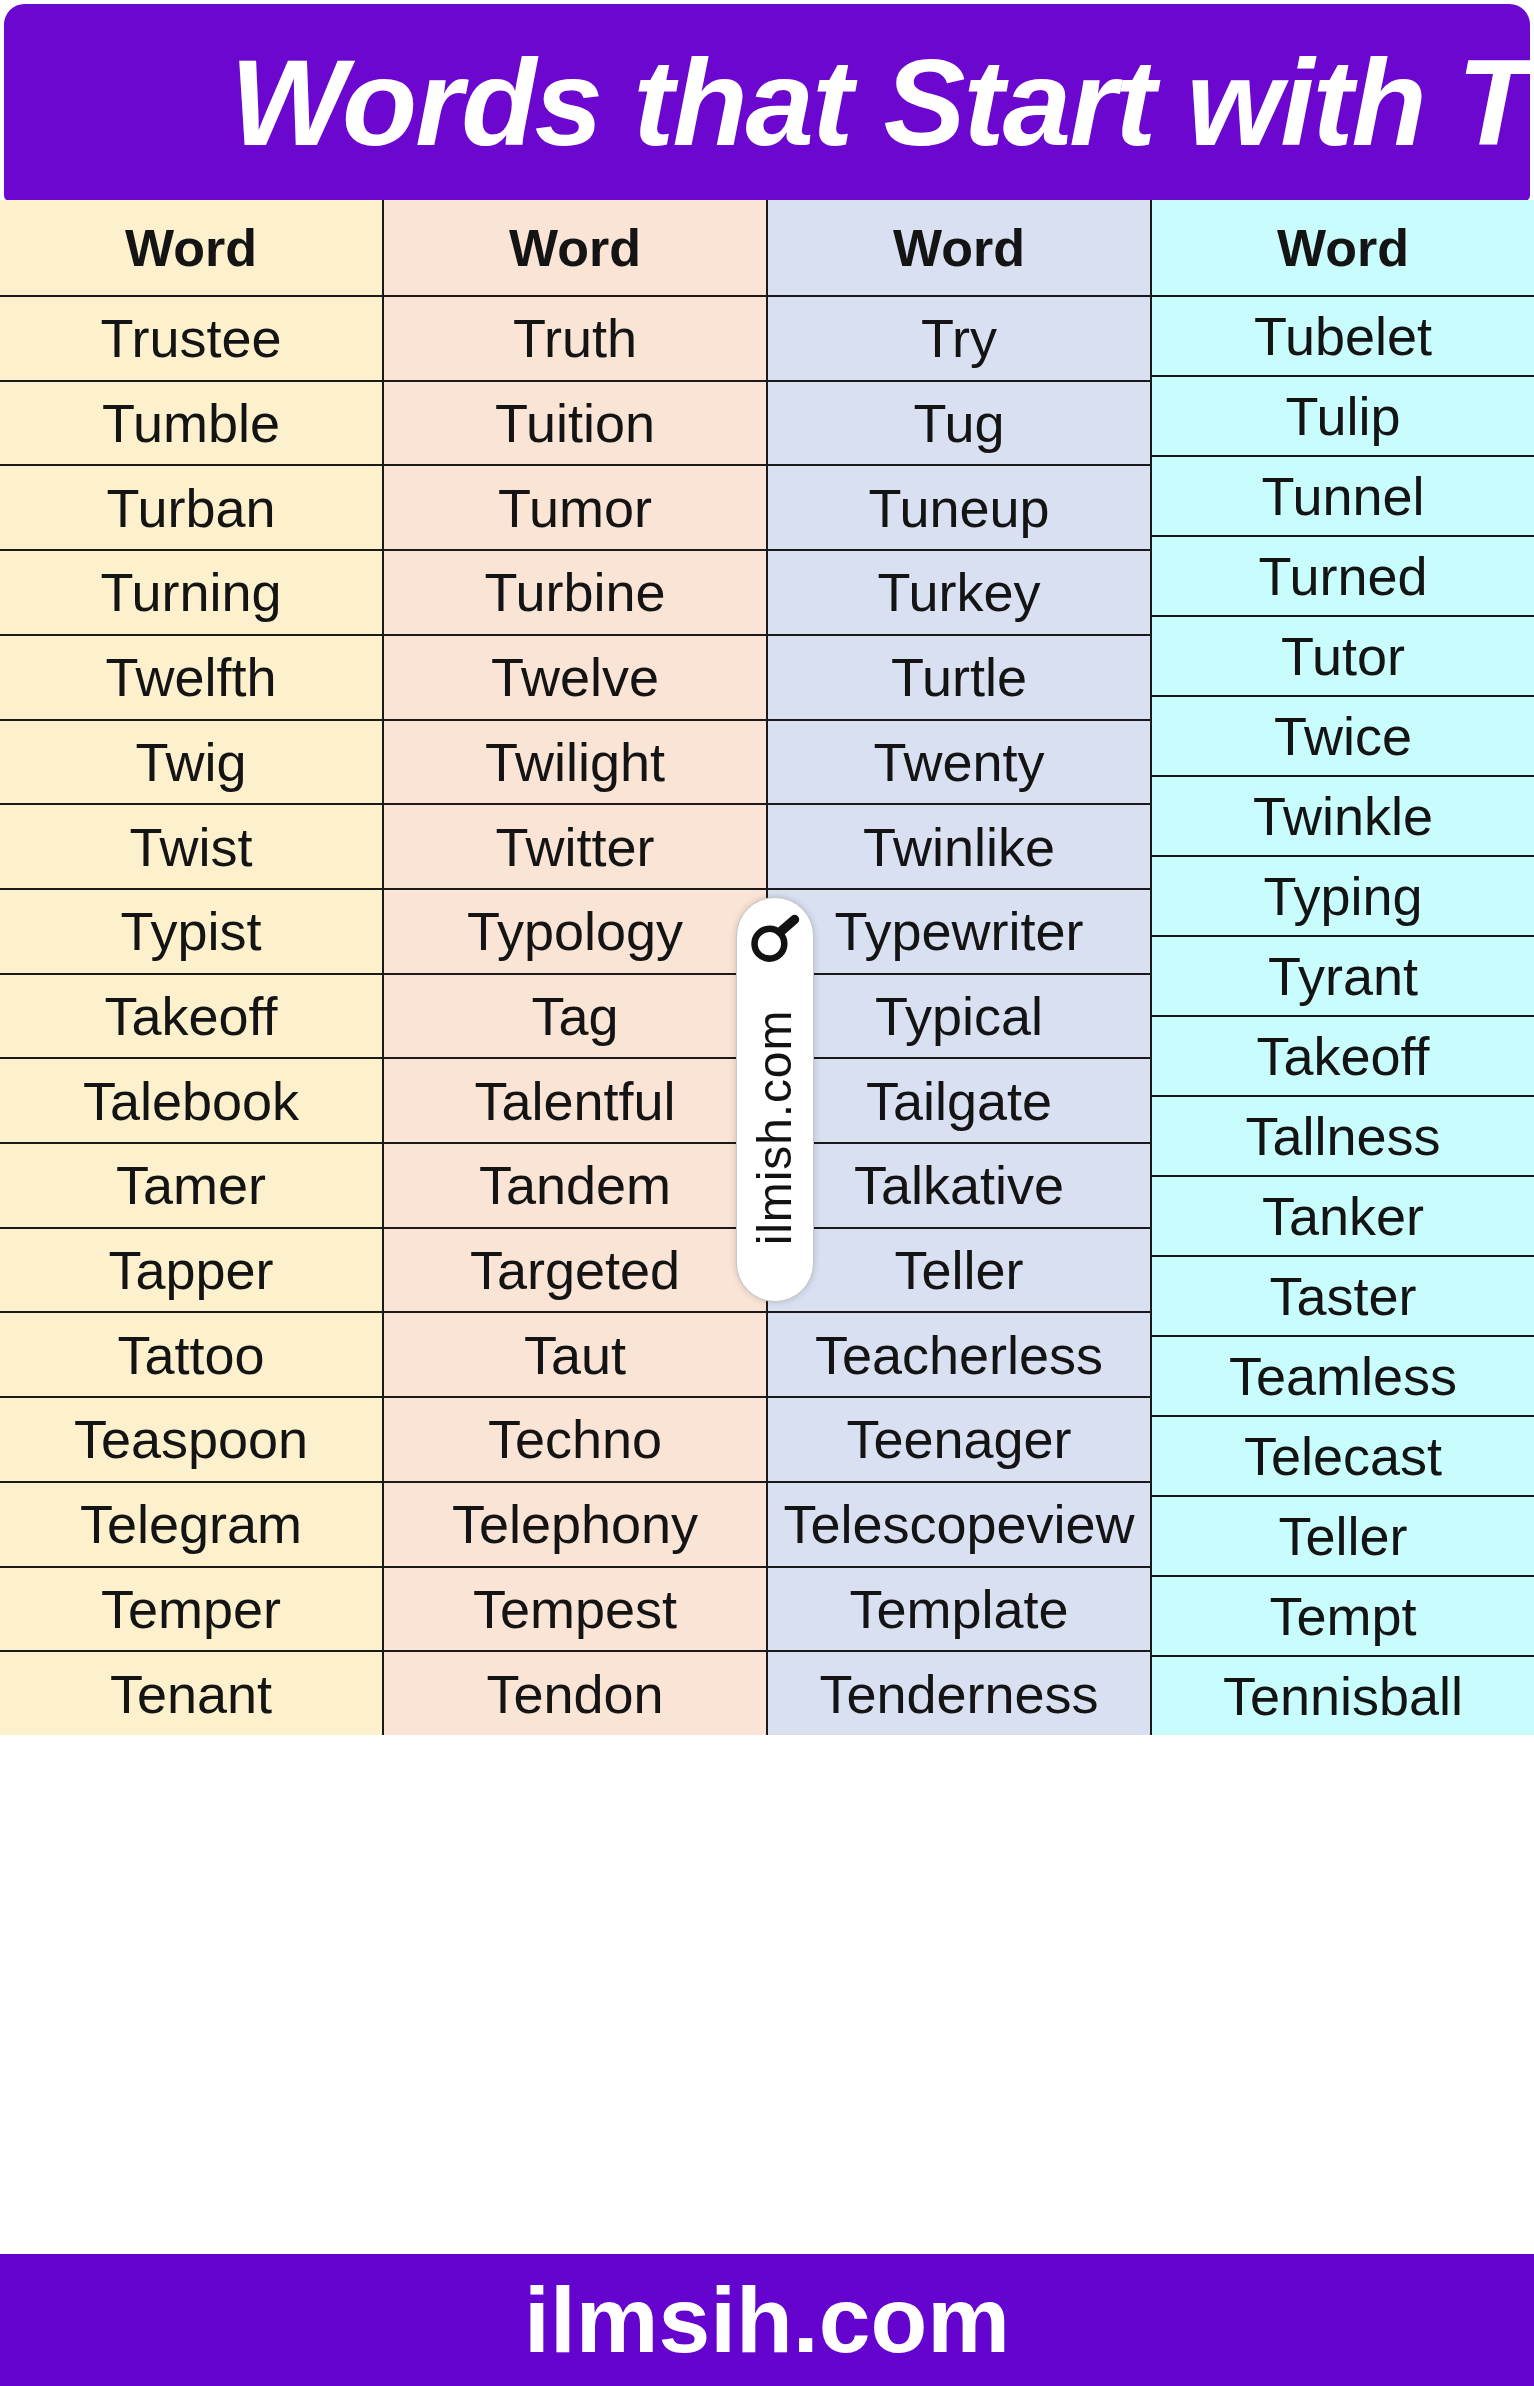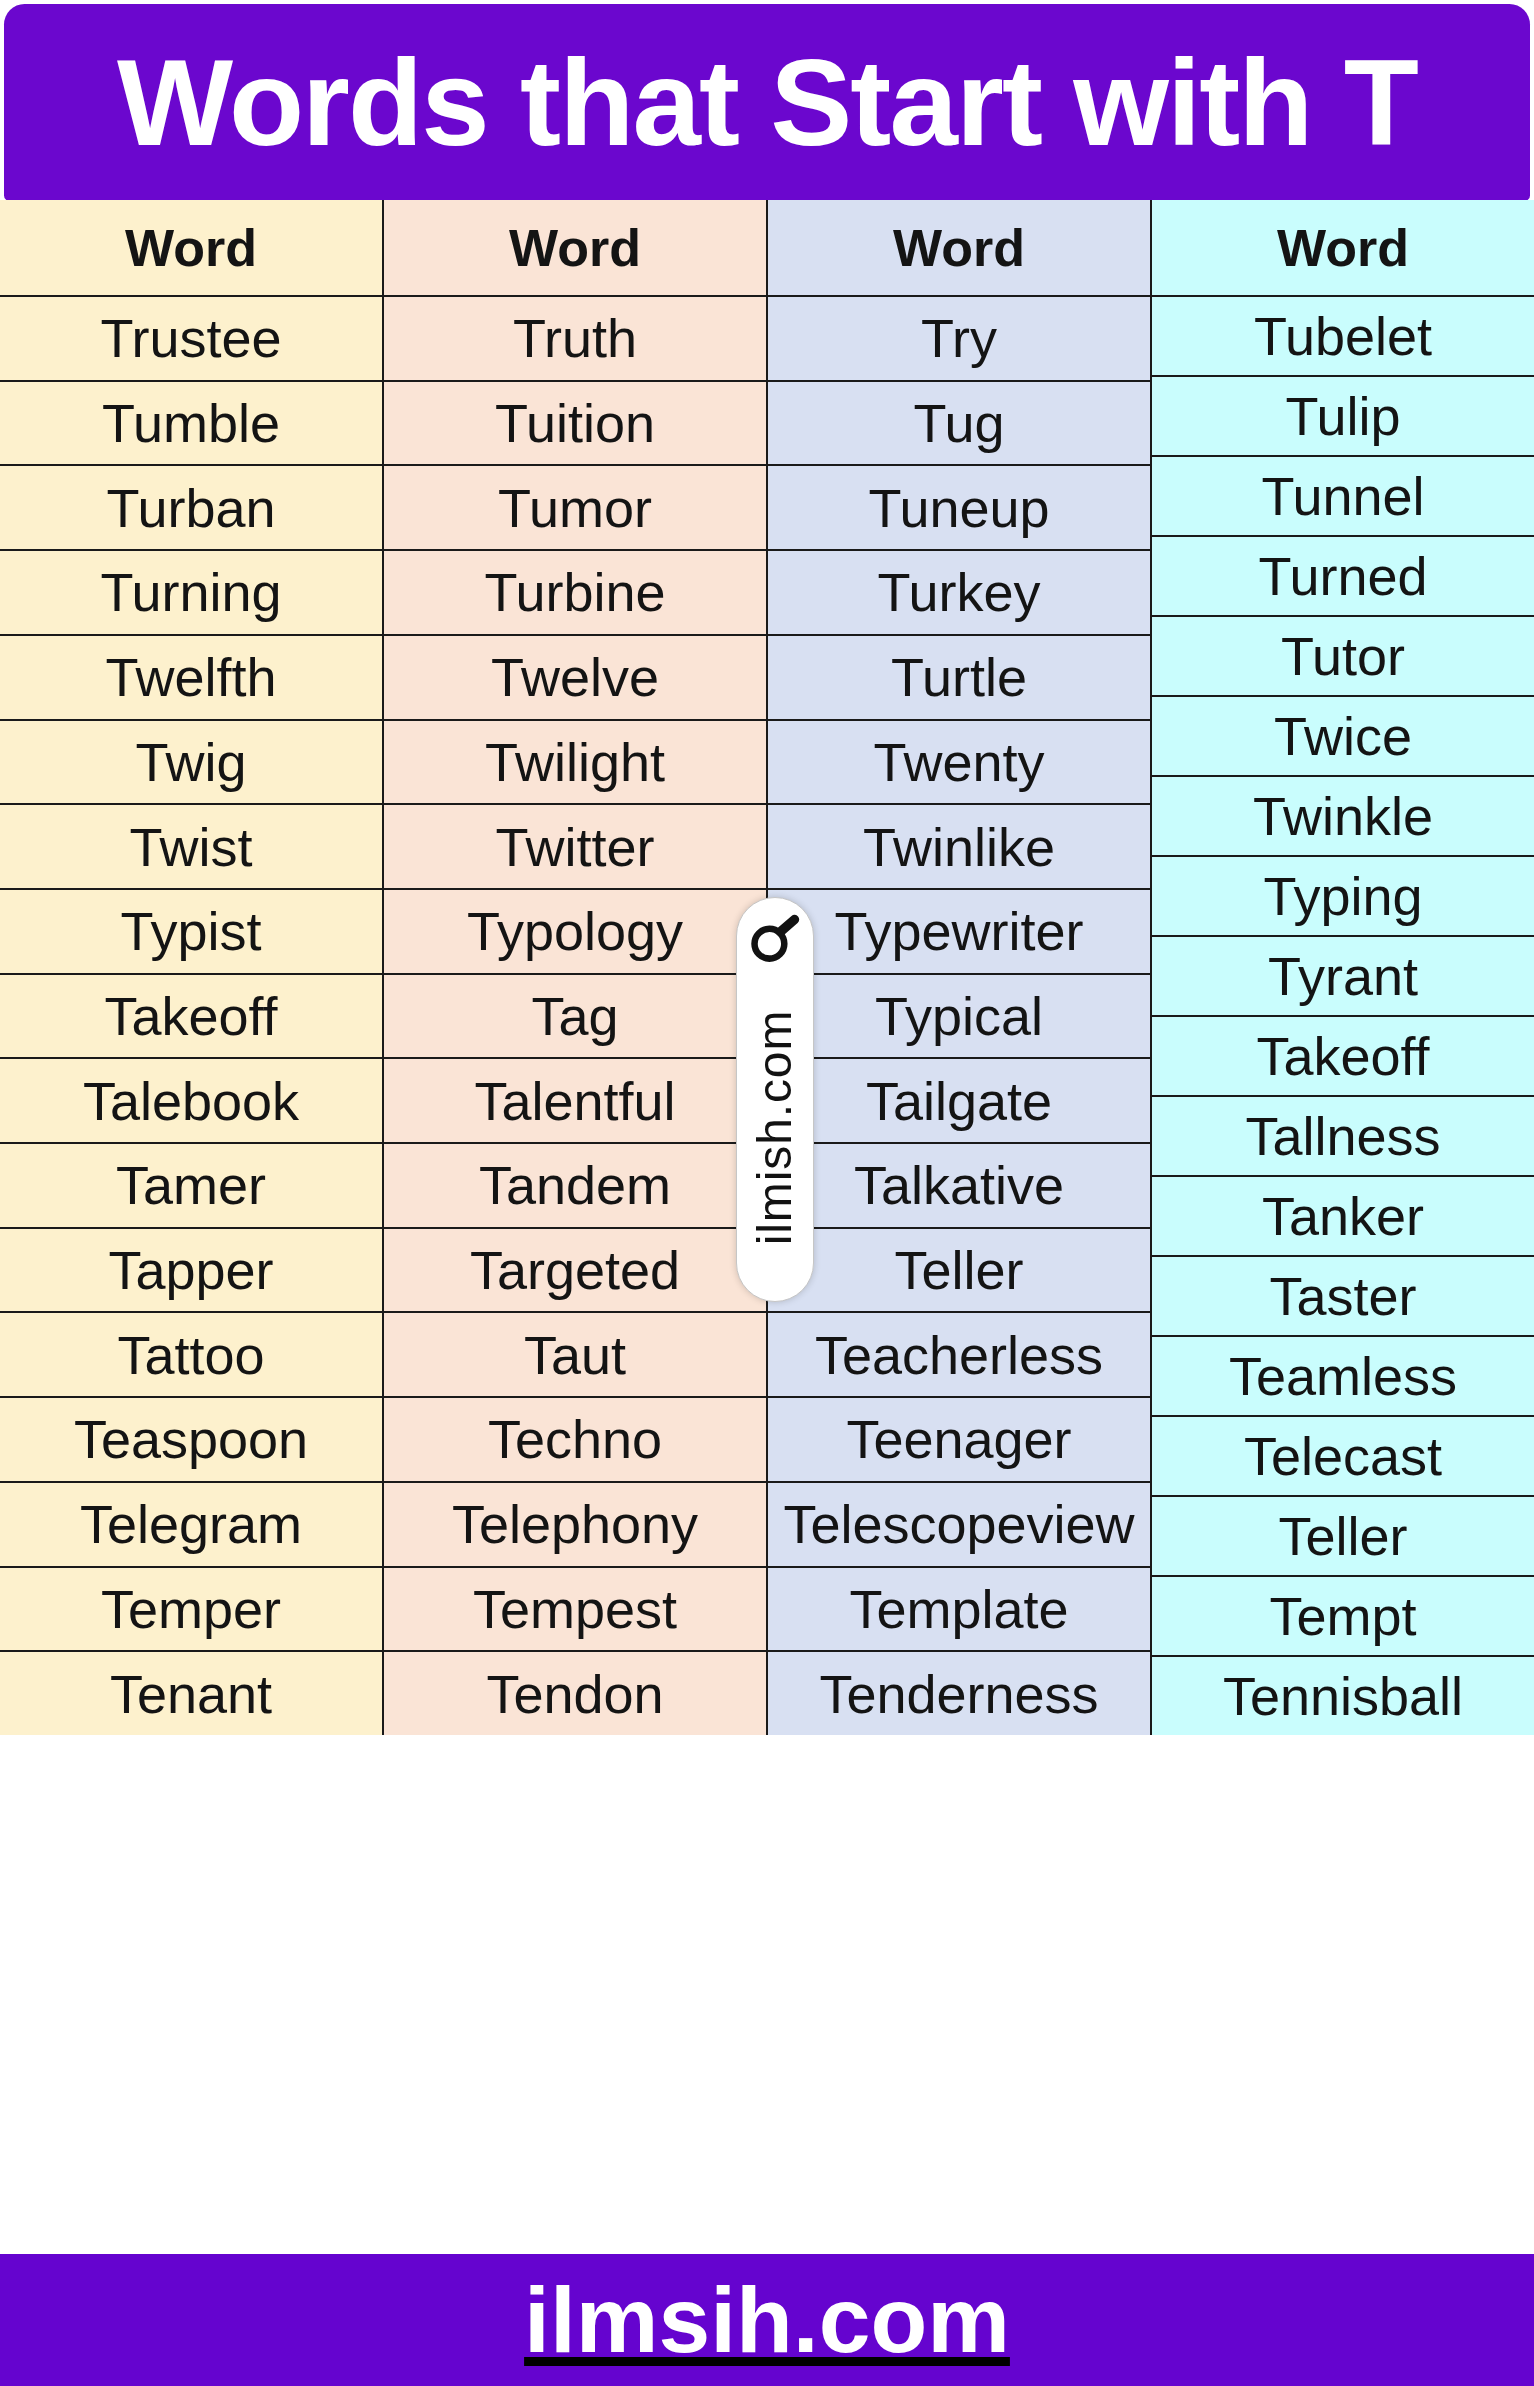--- a/index.html
+++ b/index.html
@@ -8,21 +8,21 @@
     width:1534px;height:2387px;
     background:#ffffff;
     font-family:"Liberation Sans","DejaVu Sans",sans-serif;
     overflow:hidden;
   }
   
   .title-bar{
     position:absolute;left:3.7px;right:3.7px;top:3.7px;height:197px;
     background:var(--banner,#6B07CE);
     border-radius:20.5px 20.5px 5.6px 5.6px;
-    display:flex;align-items:center;justify-content:center;
+    display:flex;align-items:center;justify-content:flex-end;font-style:italic;
   }
   .title-bar h1{
     margin:0;
     color:#ffffff;
     font-size:123px;
     font-weight:700;
     letter-spacing:-1.9px;
     white-space:nowrap;
   }
   
@@ -73,21 +73,21 @@
     white-space:nowrap;
     font-size:48px;
     font-weight:500;
     color:#121212;
     letter-spacing:0.9px;
   }
   
   .footer-bar{
     position:absolute;left:0;right:0;bottom:0;height:133px;
     background:var(--footerbg,#6504CF);
-    display:flex;align-items:center;justify-content:center;text-decoration:underline;
+    display:flex;align-items:center;justify-content:center;
   }
   .footer-bar span{
     color:#ffffff;
     font-size:93px;
     font-weight:700;
   }
 </style>
 </head>
 <body>
 

